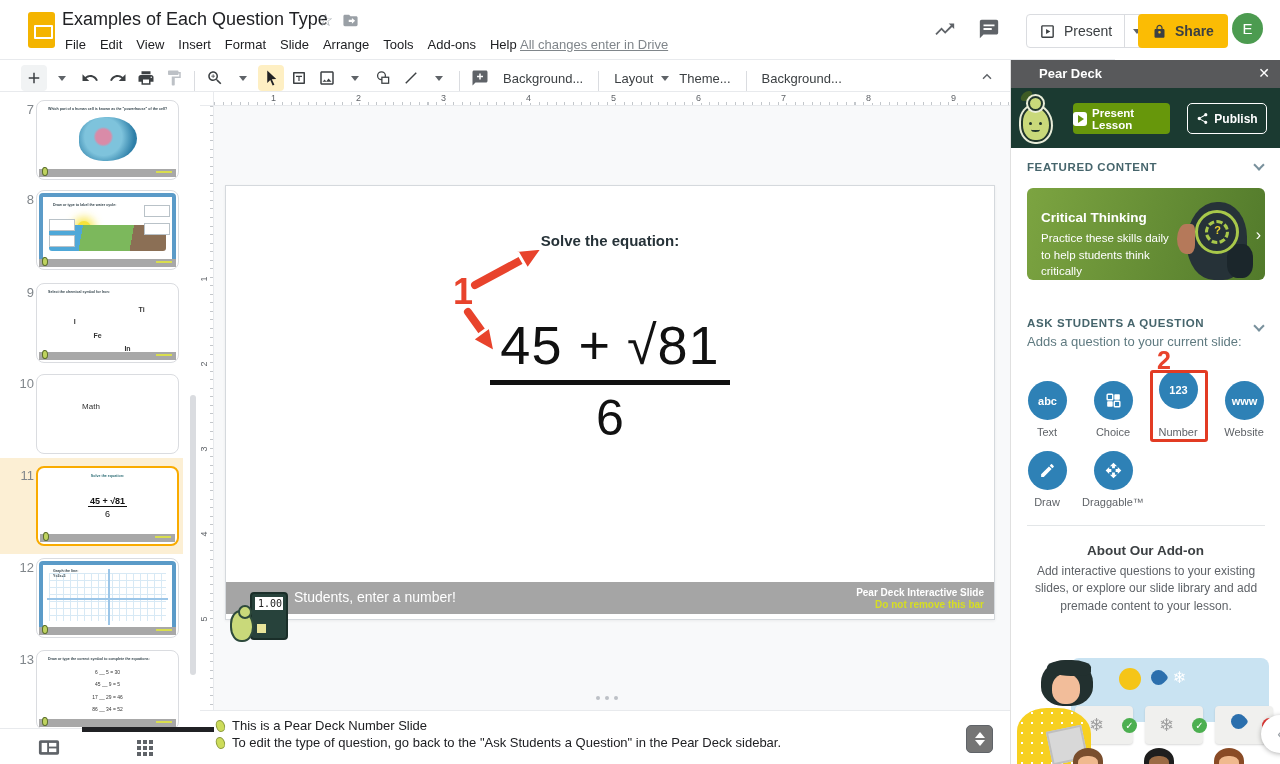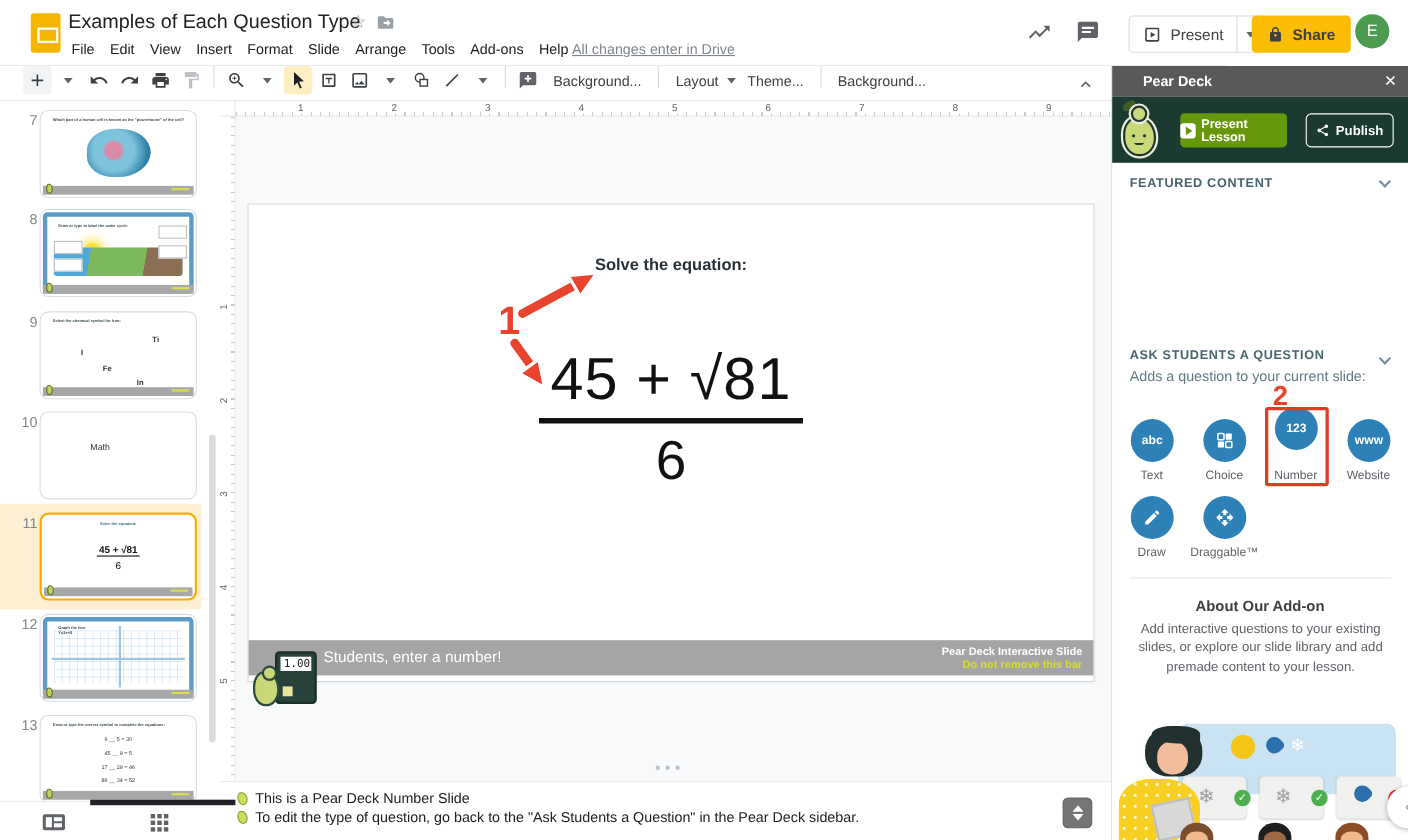--- a/index.html
+++ b/index.html
@@ -21,21 +21,21 @@
   .present-group { position:absolute; left:1026px; top:14px; height:34px; display:flex; align-items:center; border:1px solid #DADCE0; border-radius:4px; background:#fff; }
   .present-main { display:flex; align-items:center; gap:8px; padding:0 12px; height:100%; }
   .present-label { font-size:14px; color:#3C4043; font-weight:500; }
   .present-caret { width:24px; height:100%; display:flex; align-items:center; justify-content:center; border-left:1px solid #DADCE0; }
   .share-btn { position:absolute; left:1138px; top:14px; height:34px; padding:0 14px; background:#FBBC04; border-radius:4px; display:flex; align-items:center; gap:8px; }
   .share-label { font-size:14px; font-weight:700; color:#3C4043; }
   .avatar { position:absolute; left:1232px; top:13px; width:31px; height:31px; border-radius:50%; background:#4C9B50; color:#fff; font-size:15px; display:flex; align-items:center; justify-content:center; }
   .caret-down { width:0; height:0; border-left:4px solid transparent; border-right:4px solid transparent; border-top:5px solid #5F6368; }
 
   
-  #toolbar { position:absolute; left:0; top:60px; width:1010px; height:32px; background:#fff; border-bottom:1px solid #E8EAED; display:flex; align-items:flex-start; padding-left:20px; z-index:15; }
+  #toolbar { position:absolute; left:0; top:60px; width:1010px; height:32px; background:#fff; border-bottom:1px solid #E8EAED; display:flex; align-items:flex-end; padding-left:20px; z-index:15; }
   .tb-btn { display:flex; align-items:center; justify-content:center; height:26px; min-width:26px; border-radius:4px; margin:0 1px; }
   .tb-btn.active { background:#FEEFC3; }
   .tb-sep { width:1px; height:20px; background:#DADCE0; margin:0 6px; }
   .tb-text { font-size:13px; color:#3C4043; padding:0 8px; }
   .tb-collapse { position:absolute; right:14px; top:7px; }
 
   
   #filmstrip { position:absolute; left:0; top:92px; width:200px; height:636px; background:#fff; }
   .slide-num { position:absolute; left:16px; width:18px; text-align:right; font-size:13px; color:#80868B; }
   .thumb { position:absolute; left:36px; width:143px; height:80px; background:#fff; border:1px solid #DADCE0; border-radius:8px; overflow:hidden; }
@@ -523,20 +523,33 @@
       <svg width="13" height="13" viewBox="0 0 24 24" fill="#fff">
           <path d="M18 16.1c-.76 0-1.44.3-1.96.77L8.9 12.7c.05-.23.1-.46.1-.7s-.05-.47-.1-.7l7.05-4.11A2.99 2.99 0 0 0 21 5a3 3 0 1 0-6 0c0 .24.05.47.1.7L8.05 9.81A3 3 0 0 0 3 12a3 3 0 0 0 5.05 2.19l7.12 4.16c-.05.21-.08.43-.08.65a2.92 2.92 0 1 0 2.91-2.9z"></path>
         </svg>
       <span>Publish</span>
     </div>
   </div>
 
   <span class="sec-header" style="left:16px;top:101px">FEATURED CONTENT</span>
   <i class="chev down" style="left:244px;top:101px"></i>
 
+  <div class="featured-card">
+    <span class="fc-title">Critical Thinking</span>
+    <span class="fc-text">Practice these skills daily to help students think critically</span>
+    <div class="fc-head">
+      <div class="fc-skull"></div>
+        <div class="fc-hairband"></div>
+        <div class="fc-face"></div>
+      <div class="fc-ring1"></div>
+      <div class="fc-ring2"></div>
+      <span class="fc-q">?</span>
+    </div>
+    <span class="fc-chev">›</span>
+  </div>
 
   <span class="sec-header" style="left:16px;top:257px">ASK STUDENTS A QUESTION</span>
   <i class="chev down" style="left:244px;top:262px"></i>
   <span class="ask-sub">Adds a question to your current slide:</span>
 
   <span class="step2-label">2</span>
   <div class="number-box"></div>
 
   <div class="qcircle" style="left:17px;top:321px">
       <span>abc</span>

